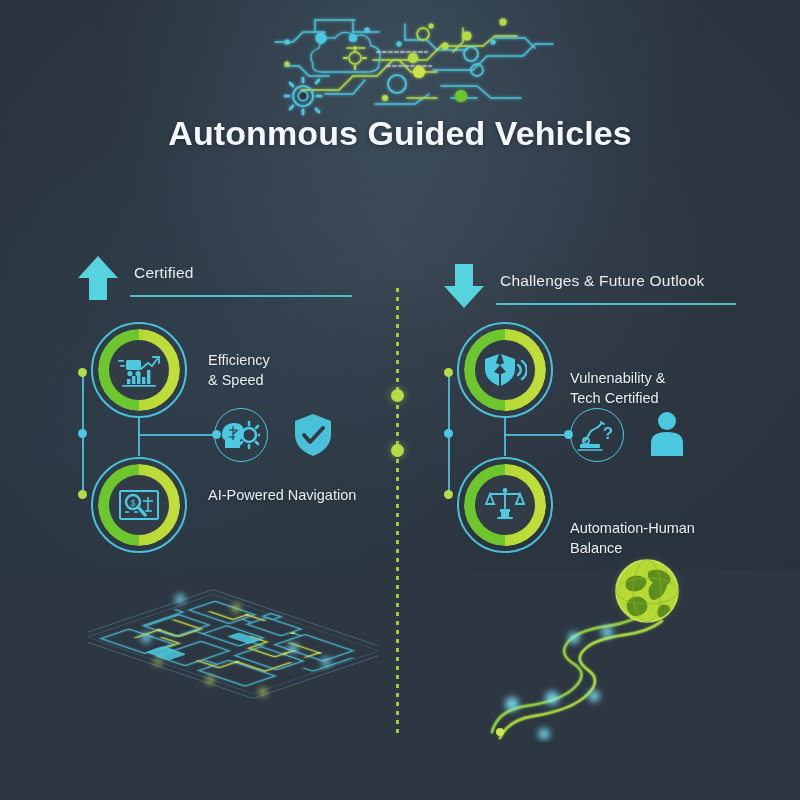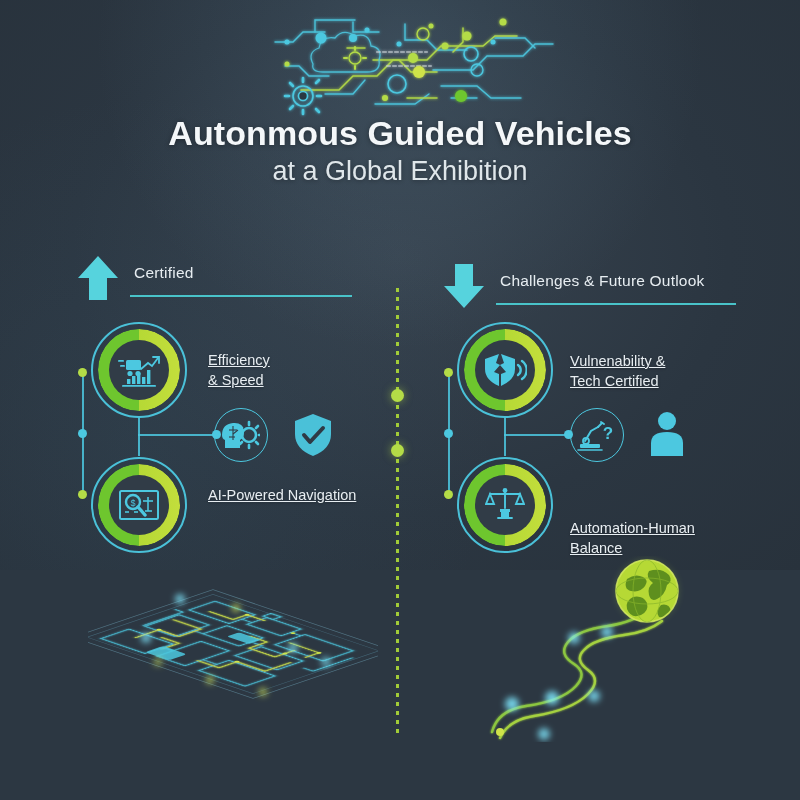--- a/index.html
+++ b/index.html
@@ -85,25 +85,24 @@
   }
   #ring-l1 { left:91px;  top:322px; }
   #ring-l2 { left:91px;  top:457px; }
   #ring-r1 { left:457px; top:322px; }
   #ring-r2 { left:457px; top:457px; }
 
   
   .item-label {
     font-size:14.5px; color:#e8eef2; line-height:20px; white-space:nowrap;
     text-shadow:0 1px 3px rgba(0,0,0,.3);
-    text-decoration:underline;
   }
   #lbl-l1 { left:208px; top:350px; }
   #lbl-l2 { left:208px; top:485px; }
-  #lbl-r1 { left:570px; top:351px; }
+  #lbl-r1 { left:570px; top:368px; }
   #lbl-r2 { left:570px; top:485px;margin-top:33px; }
 
   
   .v-rail { width:2px; background:#4cc8e0; opacity:.85; }
   #rail-left  { left:82px;  top:372px; height:122px; }
   #rail-right { left:448px; top:372px; height:122px; }
   .rail-dot { width:9px; height:9px; border-radius:50%; }
   .dot-green { background:#b4dc47; }
   .dot-cyan  { background:#4cc8e0; }
   #rd-l1 { left:78px; top:368px; }
@@ -229,21 +228,20 @@
         <circle cx="32" cy="56" r="2.5" fill="#b4dc47"></circle>
         <circle cx="112" cy="22" r="2.5" fill="#4cc8e0"></circle>
         <circle cx="176" cy="18" r="2.5" fill="#b4dc47"></circle>
         <circle cx="144" cy="36" r="2.5" fill="#4cc8e0"></circle>
         <circle cx="238" cy="34" r="2.5" fill="#4cc8e0"></circle>
       </g>
     </svg>
   </div>
 
   <div class="abs" id="title-main">Autonmous Guided Vehicles</div>
-  <div class="abs" id="title-sub">at a Global Exhibition</div>
 
   <div class="abs col-head" id="head-left">
     <span class="arrow">
       <svg width="44" height="48" viewBox="0 0 44 48">
         <path d="M22 2 L42 24 H31 V46 H13 V24 H2 Z" fill="#56d3dd"></path>
       </svg>
     </span>
     <span class="htext">Certified</span>
     <span class="hrule"></span>
   </div>

